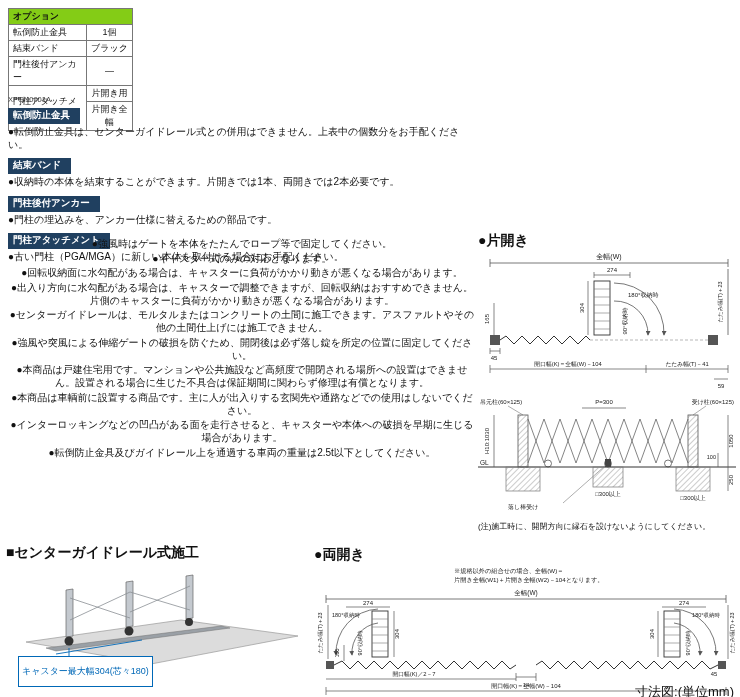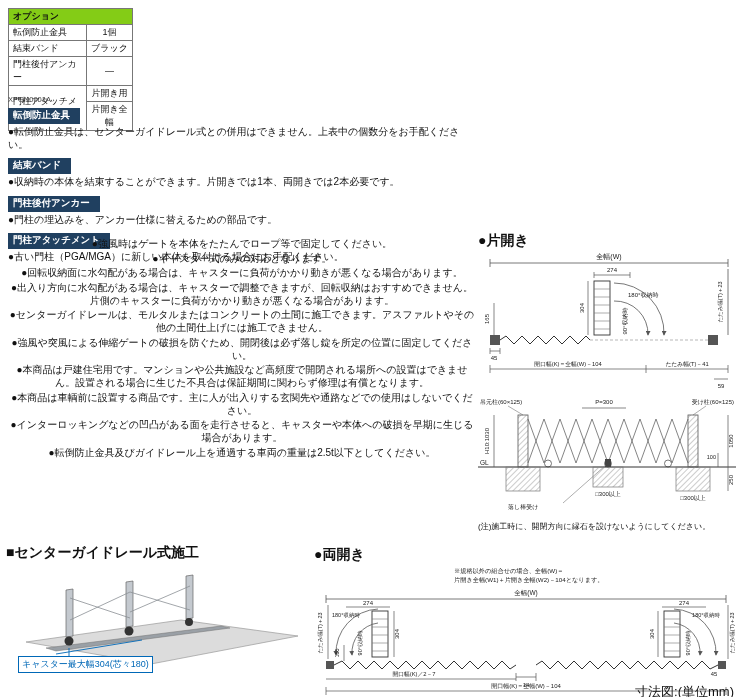--- a/index.html
+++ b/index.html
@@ -35,21 +35,21 @@
   .diag-title { font-size:14px; font-weight:bold; margin-bottom:1px; }
   .sec-note { font-size:8px; margin-top:3px; width:258px; line-height:9.5px; }
 
   
   .double { position:absolute; left:314px; top:546px; width:426px; }
 
   
   .install { position:absolute; left:6px; top:544px; width:302px; height:150px; }
   .install-title { font-size:14px; font-weight:bold; margin-bottom:2px; }
   .caster-label { position:absolute; left:12px; top:112px; color:#0068b7; font-size:9px;
-                  border:1px solid #0068b7; padding:1px 3px; background:#fff; }
+                  border:1px solid #0068b7; padding:8px 3px; background:#fff; }
 
   .unit-note { position:absolute; right:6px; top:683px; font-size:13px; }
 </style>
 </head>
 <body>
 
 <table class="opt-table">
   <tbody>
       <tr class="head">
         <td colspan="2">オプション</td>

